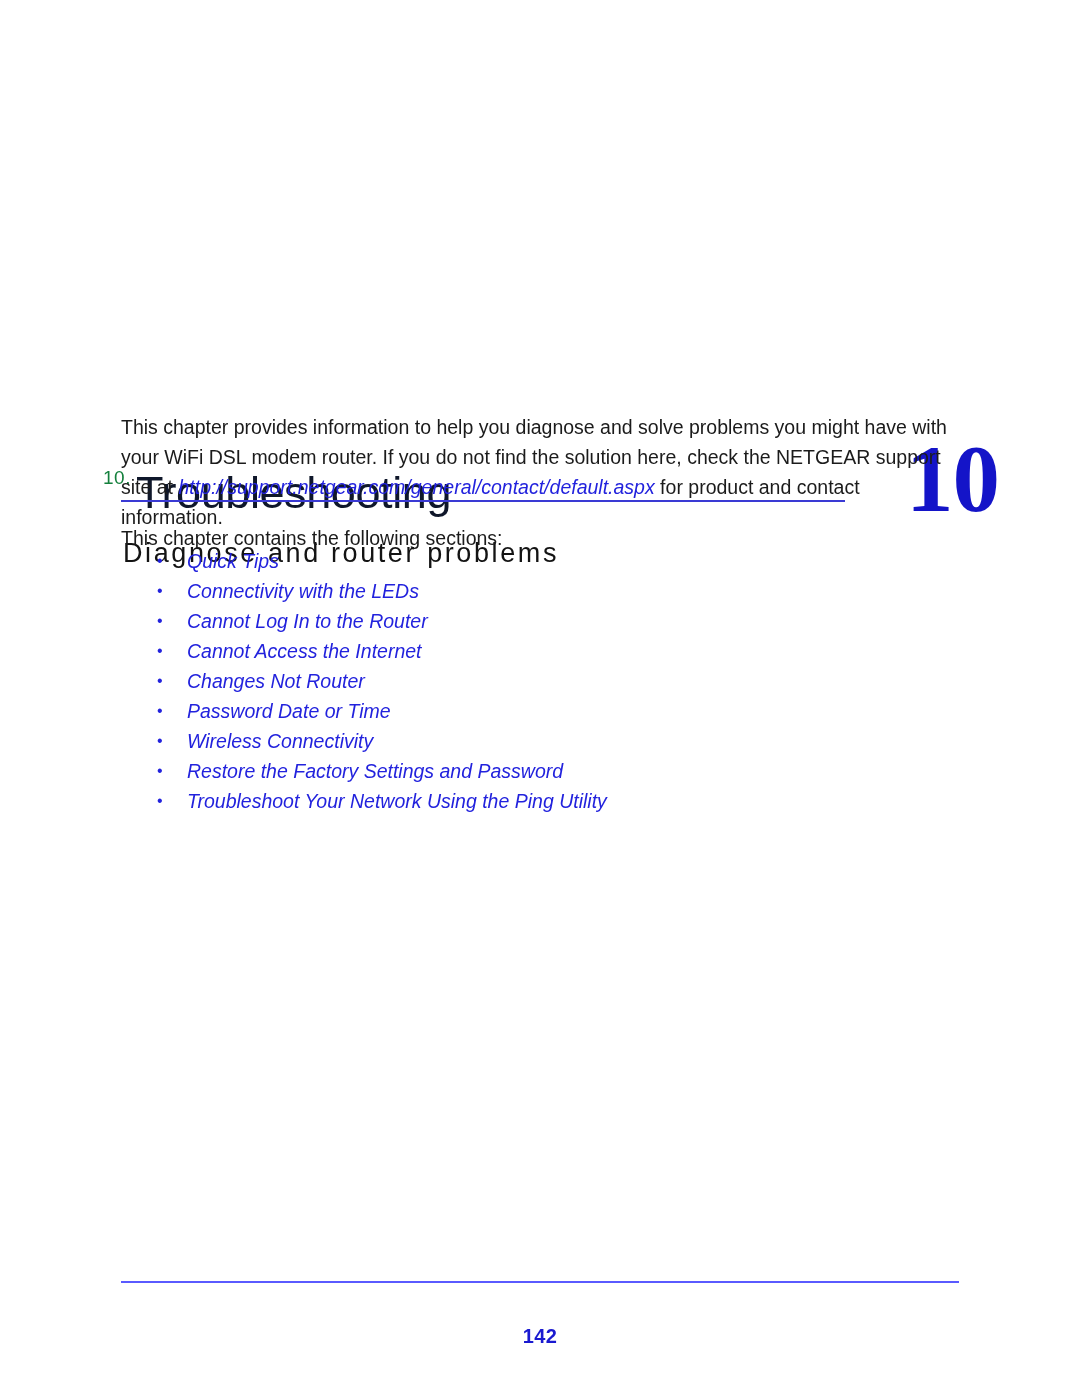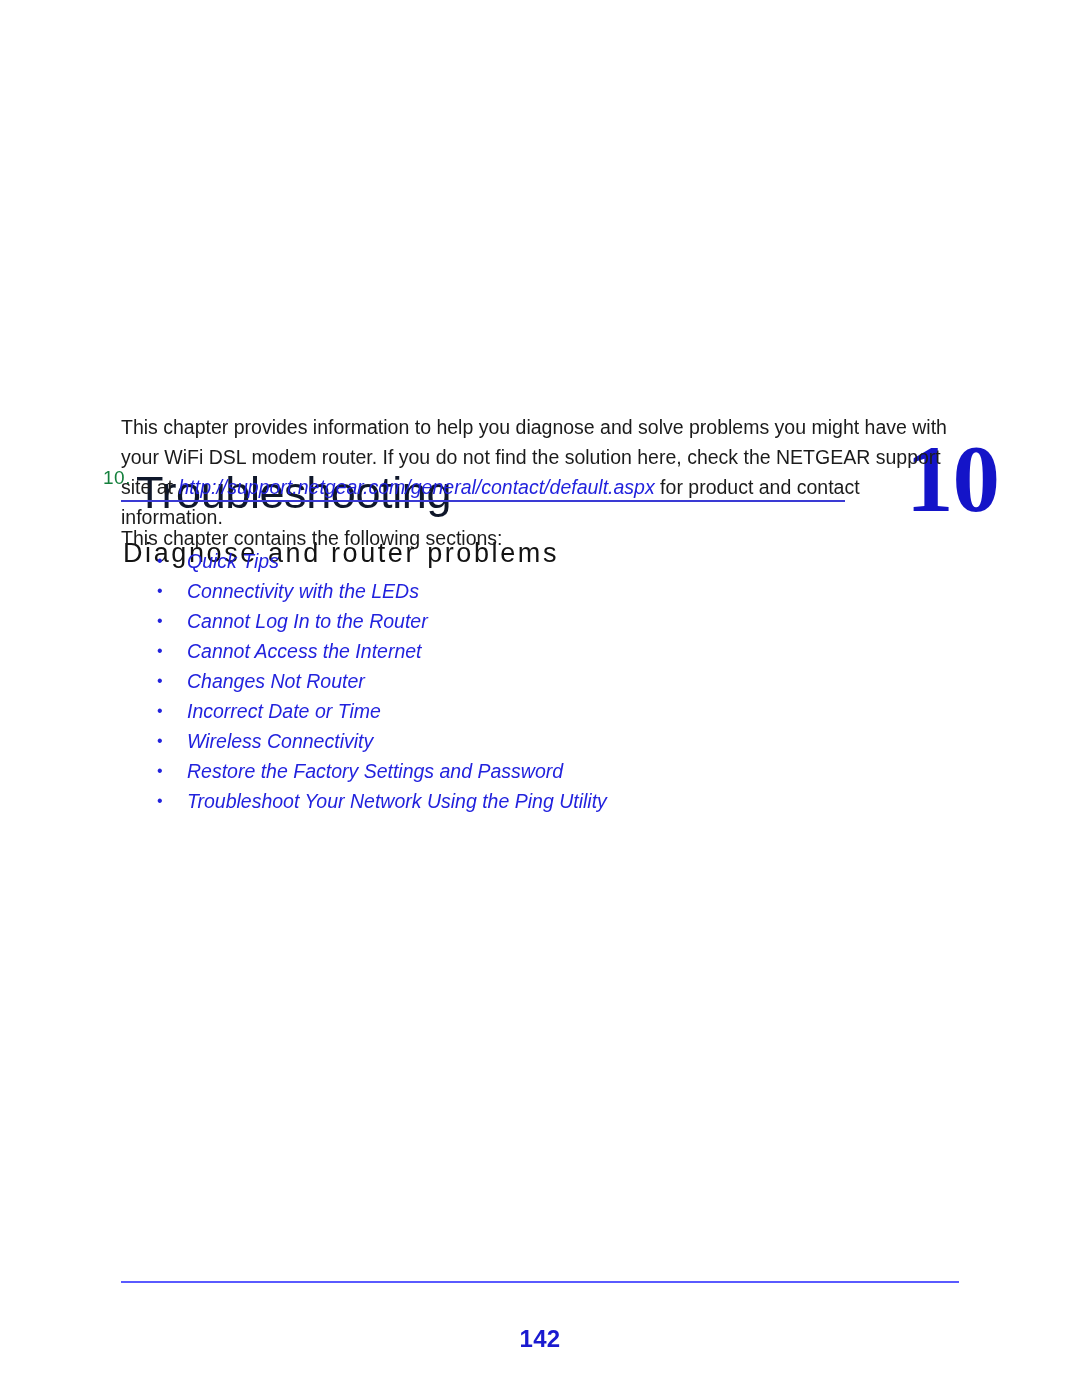--- a/index.html
+++ b/index.html
@@ -149,21 +149,21 @@
     height: 2px;
     background: #5a5aff;
   }
 
   .page-number {
     position: absolute;
     left: 0;
     top: 1325px;
     width: 1080px;
     text-align: center;
-    font-size: 24px;
+    font-size: 20px;
     font-weight: 700;
     color: #1a1ad0;
     letter-spacing: 0.3px;
   }
 </style>
 </head>
 <body>
 
 <div class="page">
 
@@ -207,21 +207,21 @@
       <a class="section-link">Cannot Access the Internet</a>
     </li>
 
     <li class="section-item">
       <span class="section-bullet">•</span>
       <a class="section-link">Changes Not Router</a>
     </li>
 
     <li class="section-item">
       <span class="section-bullet">•</span>
-      <a class="section-link">Incorrect Date or Time</a>
+      <a class="section-link">Password Date or Time</a>
     </li>
 
     <li class="section-item">
       <span class="section-bullet">•</span>
       <a class="section-link">Wireless Connectivity</a>
     </li>
 
     <li class="section-item">
       <span class="section-bullet">•</span>
       <a class="section-link">Restore the Factory Settings and Password</a>

